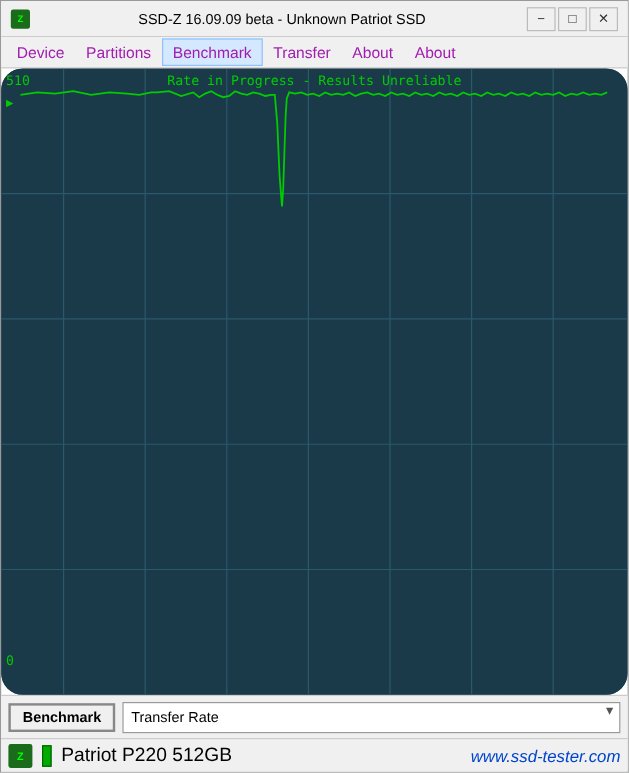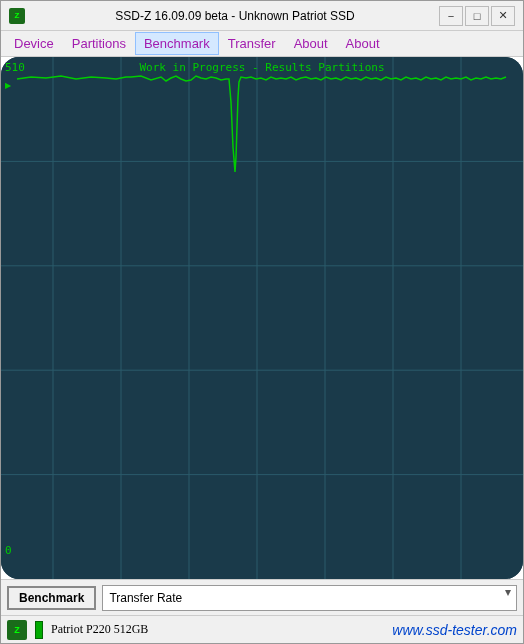--- a/index.html
+++ b/index.html
@@ -196,23 +196,22 @@
       font-size: 9px;
       font-weight: bold;
     }
     .status-indicator {
       width: 8px;
       height: 18px;
       background: #00aa00;
       border: 1px solid #006600;
     }
     .status-text {
-      font-size: 12px;
+      font-size: 16px;
       color: #000;
-      font-family: Liberation Serif, serif;
     }
     .status-right {
       margin-left: auto;
       color: #0044cc;
       font-size: 14px;
       font-style: italic;
     }
     
     svg.chart-svg {
       position: absolute;
@@ -273,21 +272,21 @@
           255,22 260,21 265,23 270,20 275,22 280,21 285,22 290,20 295,23
           300,21 305,20 310,22 315,21 320,23 325,20 330,22 335,21 340,23
           345,20 350,22 355,21 360,23 365,20 370,22 375,21 380,23 385,20
           390,22 395,21 400,23 405,20 410,22 415,21 420,23 425,20 430,22
           435,21 440,23 445,20 450,22 455,21 460,22 465,20 470,23 475,21
           480,22 485,20 490,22 495,21 500,22 505,20
         " fill="none" stroke="#00cc00" stroke-width="1.5"></polyline>
     </svg>
     <span class="chart-label-y-top">510</span>
     <span class="chart-triangle">▶</span>
-    <span class="chart-status">Work in Progress - Results Partitions</span>
+    <span class="chart-status">Rate in Progress - Results Unreliable</span>
     <span class="chart-label-y-bottom">0</span>
   </div>
 
   <div class="bottom-toolbar">
     <button class="bench-btn">Benchmark</button>
     <div class="dropdown-container">
       <select class="dropdown-select">
         <option>Transfer Rate</option>
         <option>Random 4K</option>
         <option>Access Time</option>

